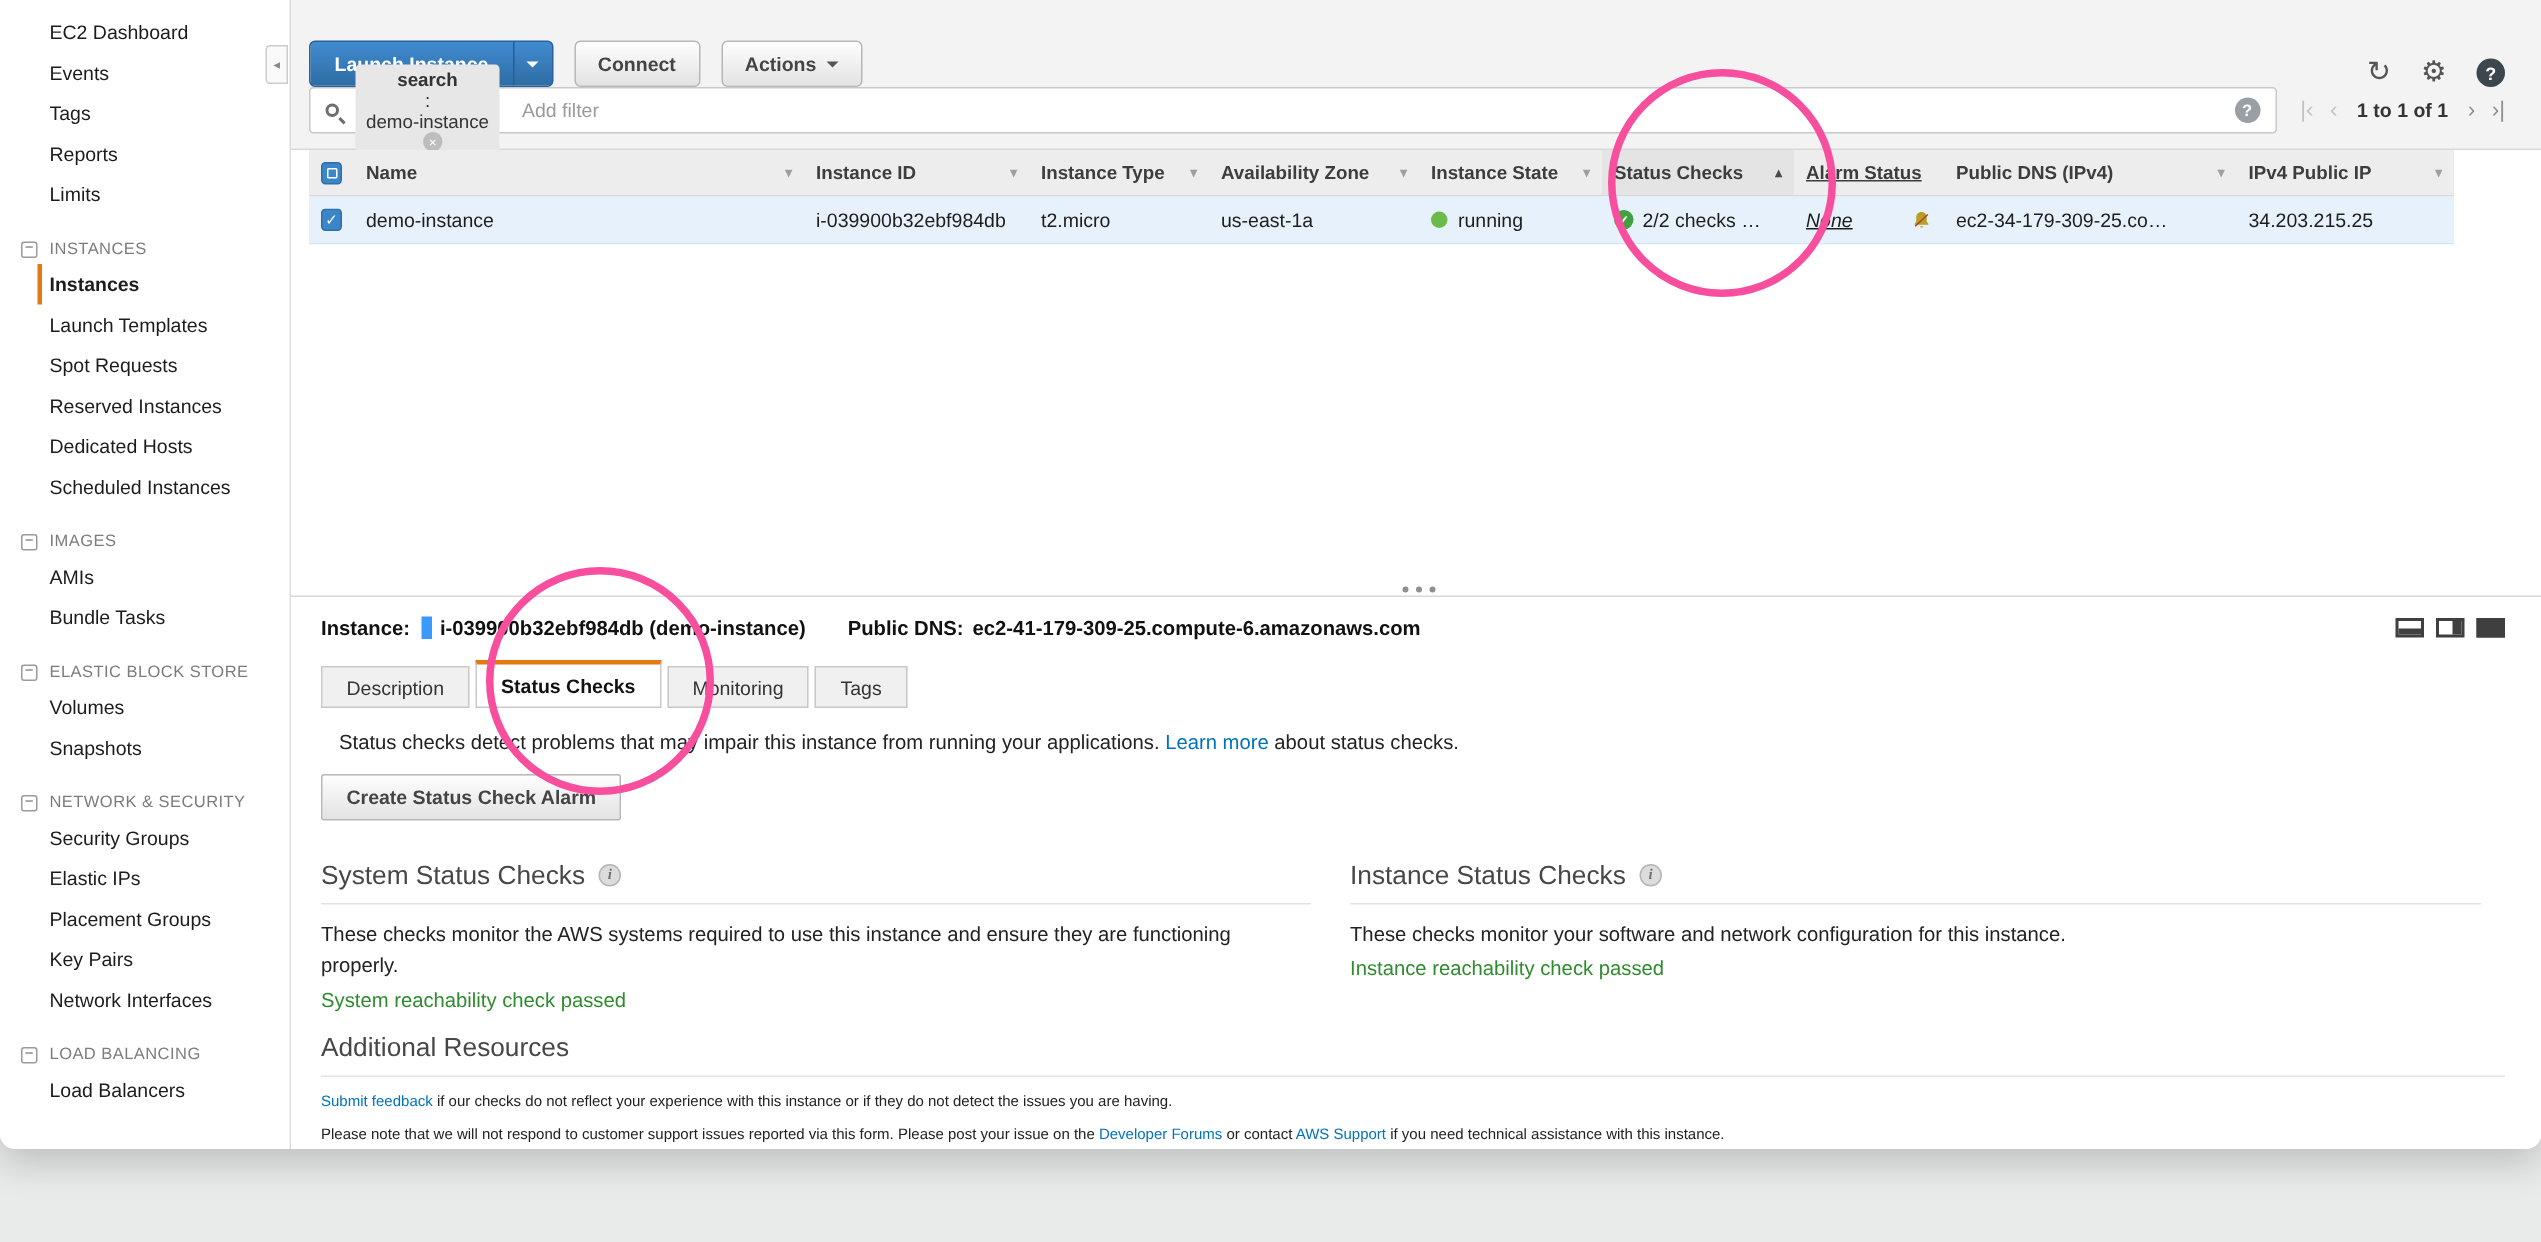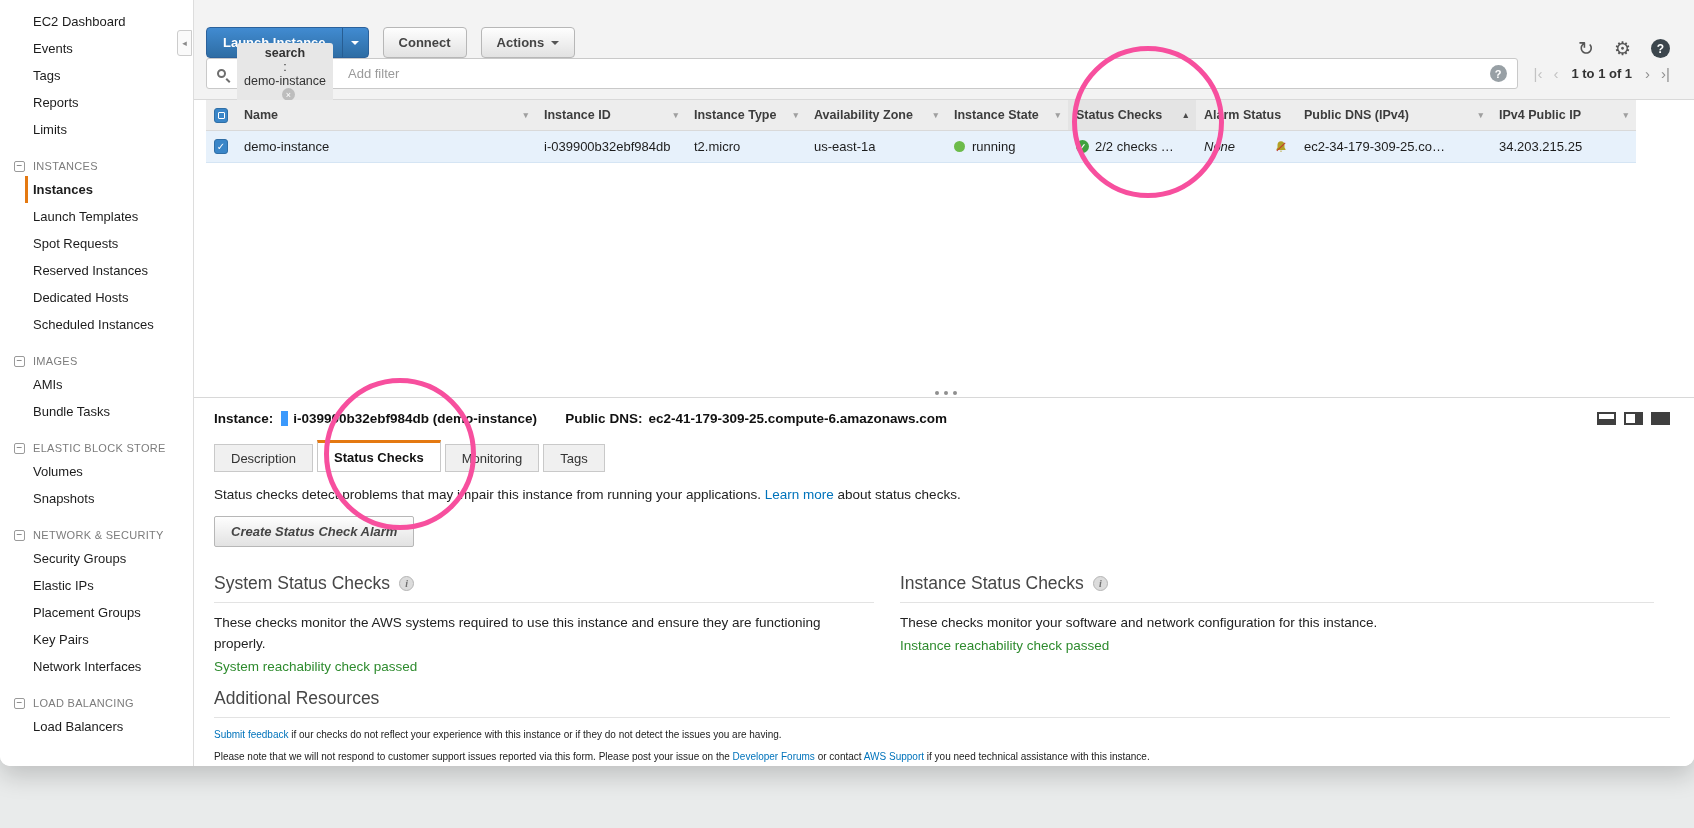--- a/index.html
+++ b/index.html
@@ -63,21 +63,21 @@
   
   .table { margin-left:12px; }
   .thead { display:flex; align-items:stretch; background:#ededed; border-bottom:1px solid #d9d9d9; height:31px;
            font-size:12.5px; font-weight:bold; color:#3d3d3d; width:1430px; }
   .th { display:flex; align-items:center; justify-content:space-between; padding:0 8px; cursor:pointer; white-space:nowrap; overflow:hidden; }
   .th.sorted { background:#e4e4e4; }
   .caret-s { color:#9f9f9f; font-size:9px; margin-left:4px; }
   .caret-s.dark { color:#4a4a4a; }
   .col-cb{width:30px; flex:none; justify-content:center;} .col-name{width:300px; flex:none;}
   .col-id{width:150px; flex:none;} .col-type{width:120px; flex:none;} .col-az{width:140px; flex:none;}
-  .col-state{width:122px; flex:none;} .col-status{width:128px; flex:none;} .col-alarm{width:100px; flex:none;}
+  .col-state{width:122px; flex:none;} .col-status{width:128px; flex:none;} .col-alarm{width:100px; flex:none;text-decoration:underline;}
   .col-dns{width:195px; flex:none;} .col-ip{width:145px; flex:none;}
   .trow { display:flex; align-items:center; height:32px; background:#e7f1fb; border-bottom:1px solid #d5e5f4;
           font-size:13px; color:#1d1d1d; width:1430px; cursor:pointer; }
   .td { padding:0 8px; display:flex; align-items:center; white-space:nowrap; overflow:hidden; }
   .cb { width:15px; height:15px; border-radius:3px; background:#3a86c8; border:1px solid #2f6ea6; color:#fff;
         display:flex; align-items:center; justify-content:center; font-size:10px; cursor:pointer; }
   .cb-sq { width:7px; height:7px; border:1.5px solid #fff; border-radius:1px; }
   .dot { width:11px; height:11px; border-radius:50%; background:#6cbb4a; margin-right:7px; flex:none; }
   .ok { width:13px; height:13px; border-radius:50%; background:#3fa23f; color:#fff; font-size:9px; font-weight:bold;
         display:inline-flex; align-items:center; justify-content:center; margin-right:6px; flex:none; }
@@ -97,25 +97,25 @@
   .pane { width:19px; height:13px; border:2px solid #3f3f3f; position:relative; display:inline-block; cursor:pointer; }
   .pane.p1::after { content:""; position:absolute; left:0; right:0; bottom:0; height:4px; background:#3f3f3f; }
   .pane.p2::after { content:""; position:absolute; top:0; bottom:0; right:0; width:6px; background:#3f3f3f; }
   .pane.p3 { background:#3f3f3f; }
 
   .tabs { margin-top:10px; display:flex; align-items:flex-end; gap:4px; }
   .tab { height:28px; padding:0 16px; background:#f0f0f0; border:1px solid #c9c9c9; display:flex; align-items:center;
          font-size:13px; color:#333; cursor:pointer; }
   .tab.active { background:#fff; border-top:3px solid #e47911; font-weight:bold; height:32px; color:#111; }
 
-  .intro { margin:15px 0 0; font-size:13.5px; color:#222; }
+  .intro { margin:15px 12px 0; font-size:13.5px; color:#222; }
   .lnk { color:#0073bb; cursor:pointer; }
   .btn-create { display:inline-flex; align-items:center; height:31px; padding:0 16px; margin:14px 0 6px;
                 background:linear-gradient(#fefefe,#e2e2e2); border:1px solid #b7b7b7; border-radius:2px;
-                font-weight:bold; font-size:13px; color:#444; cursor:pointer;font-style:italic; }
+                font-weight:bold; font-size:13px; color:#444; cursor:pointer; }
   .cols { display:flex; margin-top:14px; }
   .colL { width:660px; margin-right:26px; flex:none; }
   .colR { flex:1; max-width:754px; }
   .section-h { display:flex; align-items:center; font-size:17.5px; font-weight:400; color:#474747; margin:6px 0 0;
                padding-bottom:8px; border-bottom:1px solid #e3e3e3; }
   .info-i { width:15px; height:15px; border-radius:50%; background:#dcdcdc; border:1px solid #b5b5b5; color:#707070;
             font-size:10px; font-style:italic; font-weight:bold; display:inline-flex; align-items:center; justify-content:center;
             margin-left:9px; font-family:"Liberation Serif", serif; cursor:pointer; }
   .body-p { font-size:13.5px; line-height:1.55; margin:10px 0 2px; color:#222; }
   .result { font-size:13.5px; color:#2e8b2e; margin:4px 0 0; }

